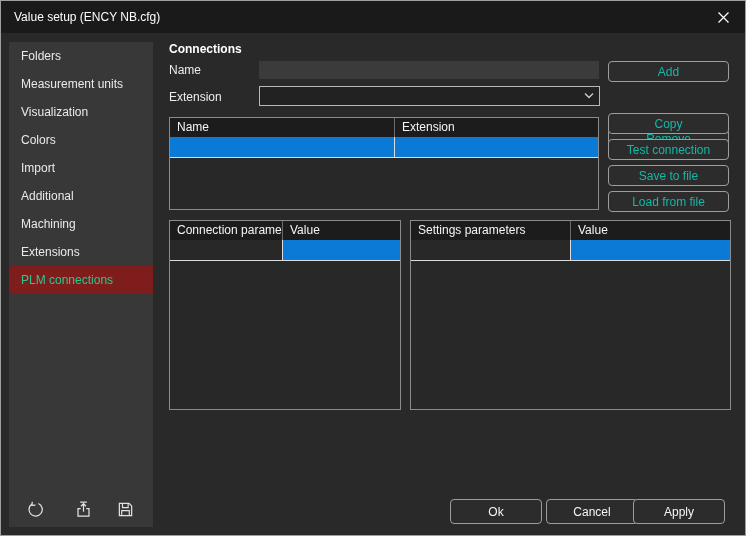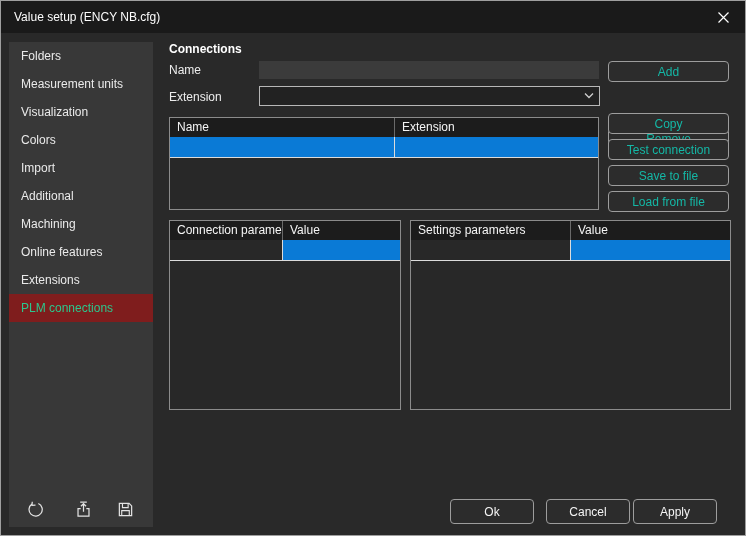--- a/index.html
+++ b/index.html
@@ -58,21 +58,21 @@
   .cell.dark{background:#282828;}
 
   .tbl.connections{left:168px;top:116px;width:430px;height:93px;}
   .tbl.connections .c1{width:225px;}
   .tbl.params-left{left:168px;top:219px;width:232px;height:190px;}
   .tbl.params-left .c1{width:113px;}
   .tbl.params-right{left:409px;top:219px;width:321px;height:190px;}
   .tbl.params-right .c1{width:160px;}
 
   
-  .foot-btn{position:absolute;top:498px;width:84px;height:25px;border:1px solid #9d9d9d;border-radius:4px;
+  .foot-btn{position:absolute;top:498px;width:92px;height:25px;border:1px solid #9d9d9d;border-radius:4px;
     background:#2c2c2c;color:#f4f4f4;font-size:12px;display:flex;align-items:center;justify-content:center;
     box-sizing:border-box;cursor:pointer;text-align:right;}
   .foot-btn.ok{left:449px;} .foot-btn.cancel{left:545px;} .foot-btn.apply{left:632px;}
 
   svg{display:block;}
 </style>
 </head>
 <body>
 
 <div class="window">
@@ -87,21 +87,20 @@
   </div>
 
   <div class="sidebar">
     <div class="side-item">Folders</div>
     <div class="side-item">Measurement units</div>
     <div class="side-item">Visualization</div>
     <div class="side-item">Colors</div>
     <div class="side-item">Import</div>
     <div class="side-item">Additional</div>
     <div class="side-item">Machining</div>
-    <div class="side-item">Online features</div>
     <div class="side-item">Extensions</div>
     <div class="side-item selected">PLM connections</div>
 
     <div class="footer-icons">
       <span class="icon-btn i1">
         <svg width="17" height="17" viewBox="0 0 18 18">
           <path d="M5.2 3.2 A7 7 0 1 0 12 2.6" fill="none" stroke="#e3e3e3" stroke-width="1.3"></path>
           <path d="M5.6 0.8 L5.2 4.6 L9 4.4" fill="none" stroke="#e3e3e3" stroke-width="1.3"></path>
         </svg>
       </span>

